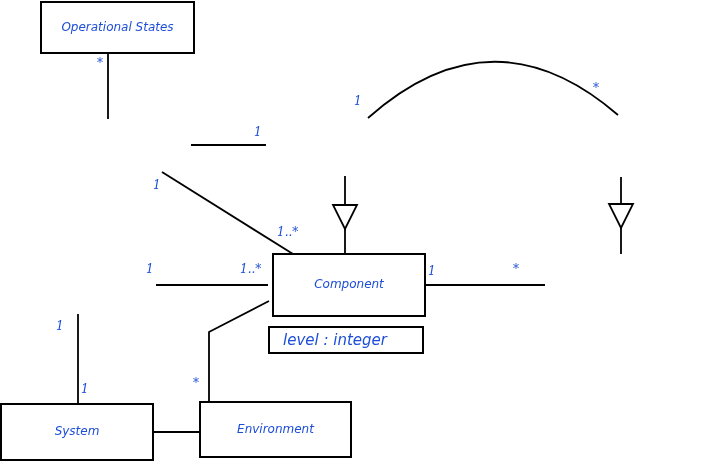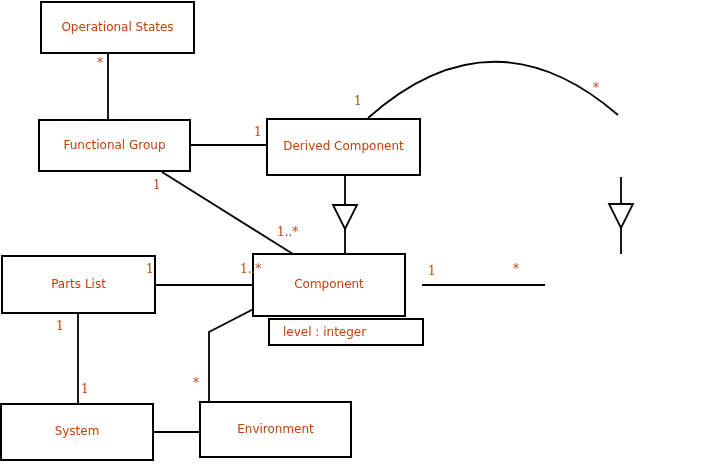--- a/index.html
+++ b/index.html
@@ -2,22 +2,23 @@
 <html><head>
 <meta charset="utf-8">
 <style>
   html, body { margin: 0; padding: 0; background: #ffffff; }
   .canvas {
     position: relative;
     width: 683px;
     height: 464px;
     background: #ffffff;
     font-family: "DejaVu Sans", sans-serif;
-    color: #c2410c;
+    color: #1d4ed8;
     overflow: hidden;
+    font-style: italic;
   }
   .wires {
     position: absolute;
     left: 0; top: 0;
     width: 702px; height: 464px;
   }
   .cls {
     position: absolute;
     box-sizing: border-box;
     border: 2px solid #000000;
@@ -30,21 +31,22 @@
     line-height: 1.1;
   }
   .attr {
     position: absolute;
     box-sizing: border-box;
     border: 2px solid #000000;
     background: #ffffff;
     display: flex;
     align-items: center;
     padding-left: 13px;
-    font-size: 12px;
+    font-size: 15px;
+    margin-top: 8px;
   }
   .mult {
     position: absolute;
     font-family: "DejaVu Serif", serif;
     font-size: 12px;
     line-height: 1;
     white-space: nowrap;
   }
 </style>
 </head>
@@ -67,34 +69,25 @@
     <path d="M422 285 L545 285"></path>
     <path d="M78 314 L78 403"></path>
     <path d="M154 432 L199 432"></path>
     <path d="M209 401 L209 332 L269 301"></path>
   </svg>
 
   <div class="cls" style="left:40px; top:1px; width:155px; height:53px">
     <span>Operational States</span>
   </div>
 
-  <div class="cls" style="left:38px; top:119px; width:153px; height:53px">
-    <span>Functional Group</span>
-  </div>
-
-  <div class="cls" style="left:266px; top:118px; width:155px; height:58px">
-    <span>Derived Component</span>
-  </div>
 
 
-  <div class="cls" style="left:1px; top:255px; width:155px; height:59px">
-    <span>Parts List</span>
-  </div>
 
-  <div class="cls" style="left:252px; top:253px; width:154px; height:64px">
+
+  <div class="cls" style="left:272px; top:253px; width:154px; height:64px">
     <span>Component</span>
   </div>
   <div class="attr" style="left:268px; top:318px; width:156px; height:28px">
     <span>level : integer</span>
   </div>
 
 
   <div class="cls" style="left:0px; top:403px; width:154px; height:58px">
     <span>System</span>
   </div>

